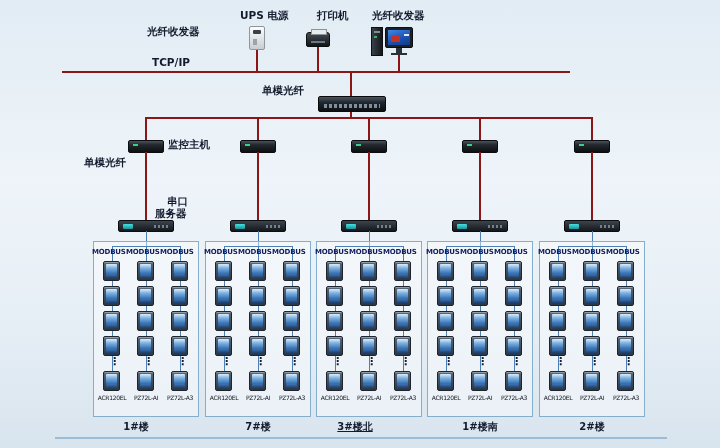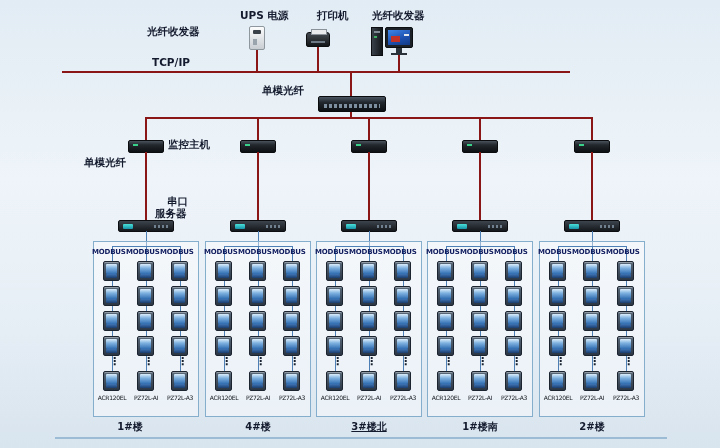--- a/index.html
+++ b/index.html
@@ -131,21 +131,21 @@
       <div class="model" style="left: 126px; top: 394px;">PZ72L-AI</div>
       <div class="vline blue thin" style="left: 180px; top: 246px; height: 141px;"></div>
       <div class="modbus" style="left: 160px; top: 248px;">MODBUS</div>
       <div class="meter" style="left: 171px; top: 261px;"></div>
       <div class="meter" style="left: 171px; top: 286px;"></div>
       <div class="meter" style="left: 171px; top: 311px;"></div>
       <div class="meter" style="left: 171px; top: 336px;"></div>
       <div class="dots" style="left: 177px; top: 355px;">⋮</div>
       <div class="meter" style="left: 171px; top: 371px;"></div>
       <div class="model" style="left: 160px; top: 394px;">PZ72L-A3</div>
-      <div class="gname" style="left: 100px; top: 420px;">1#楼</div>
+      <div class="gname" style="left: 106px; top: 420px;">1#楼</div>
       <div class="vline red" style="left: 257px; top: 118px; height: 23px;"></div>
       <div class="transceiver" style="left: 240px; top: 140px;"></div>
       <div class="vline red" style="left: 257px; top: 152px; height: 69px;"></div>
       <div class="server" style="left: 230px; top: 220px;"></div>
       <div class="vline blue thin" style="left: 258px; top: 231px; height: 15px;"></div>
       <div class="gbox" style="left: 205px; top: 241px;"></div>
       <div class="hline blue" style="left: 224px; top: 246px; width: 68px; height: 1px;"></div>
       <div class="vline blue thin" style="left: 224px; top: 246px; height: 141px;"></div>
       <div class="modbus" style="left: 204px; top: 248px;">MODBUS</div>
       <div class="meter" style="left: 215px; top: 261px;"></div>
@@ -166,21 +166,21 @@
       <div class="model" style="left: 238px; top: 394px;">PZ72L-AI</div>
       <div class="vline blue thin" style="left: 292px; top: 246px; height: 141px;"></div>
       <div class="modbus" style="left: 272px; top: 248px;">MODBUS</div>
       <div class="meter" style="left: 283px; top: 261px;"></div>
       <div class="meter" style="left: 283px; top: 286px;"></div>
       <div class="meter" style="left: 283px; top: 311px;"></div>
       <div class="meter" style="left: 283px; top: 336px;"></div>
       <div class="dots" style="left: 289px; top: 355px;">⋮</div>
       <div class="meter" style="left: 283px; top: 371px;"></div>
       <div class="model" style="left: 272px; top: 394px;">PZ72L-A3</div>
-      <div class="gname" style="left: 228px; top: 420px;">4#楼</div>
+      <div class="gname" style="left: 228px; top: 420px;">7#楼</div>
       <div class="vline red" style="left: 368px; top: 118px; height: 23px;"></div>
       <div class="transceiver" style="left: 351px; top: 140px;"></div>
       <div class="vline red" style="left: 368px; top: 152px; height: 69px;"></div>
       <div class="server" style="left: 341px; top: 220px;"></div>
       <div class="vline blue thin" style="left: 369px; top: 231px; height: 15px;"></div>
       <div class="gbox" style="left: 316px; top: 241px;"></div>
       <div class="hline blue" style="left: 335px; top: 246px; width: 68px; height: 1px;"></div>
       <div class="vline blue thin" style="left: 335px; top: 246px; height: 141px;"></div>
       <div class="modbus" style="left: 315px; top: 248px;">MODBUS</div>
       <div class="meter" style="left: 326px; top: 261px;"></div>
@@ -201,21 +201,21 @@
       <div class="model" style="left: 349px; top: 394px;">PZ72L-AI</div>
       <div class="vline blue thin" style="left: 403px; top: 246px; height: 141px;"></div>
       <div class="modbus" style="left: 383px; top: 248px;">MODBUS</div>
       <div class="meter" style="left: 394px; top: 261px;"></div>
       <div class="meter" style="left: 394px; top: 286px;"></div>
       <div class="meter" style="left: 394px; top: 311px;"></div>
       <div class="meter" style="left: 394px; top: 336px;"></div>
       <div class="dots" style="left: 400px; top: 355px;">⋮</div>
       <div class="meter" style="left: 394px; top: 371px;"></div>
       <div class="model" style="left: 383px; top: 394px;">PZ72L-A3</div>
-      <div class="gname" style="left: 339px; top: 420px; text-decoration: underline;">3#楼北</div>
+      <div class="gname" style="left: 325px; top: 420px; text-decoration: underline;">3#楼北</div>
       <div class="vline red" style="left: 479px; top: 118px; height: 23px;"></div>
       <div class="transceiver" style="left: 462px; top: 140px;"></div>
       <div class="vline red" style="left: 479px; top: 152px; height: 69px;"></div>
       <div class="server" style="left: 452px; top: 220px;"></div>
       <div class="vline blue thin" style="left: 480px; top: 231px; height: 15px;"></div>
       <div class="gbox" style="left: 427px; top: 241px;"></div>
       <div class="hline blue" style="left: 446px; top: 246px; width: 68px; height: 1px;"></div>
       <div class="vline blue thin" style="left: 446px; top: 246px; height: 141px;"></div>
       <div class="modbus" style="left: 426px; top: 248px;">MODBUS</div>
       <div class="meter" style="left: 437px; top: 261px;"></div>

